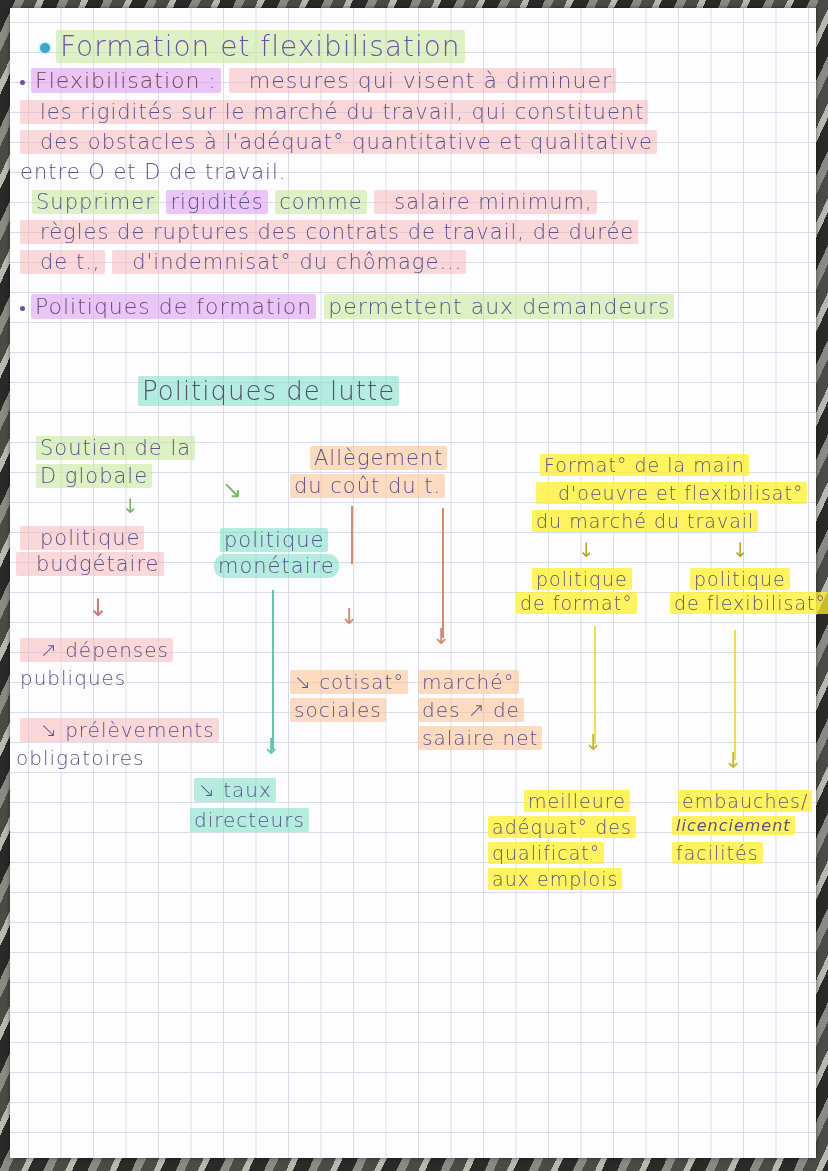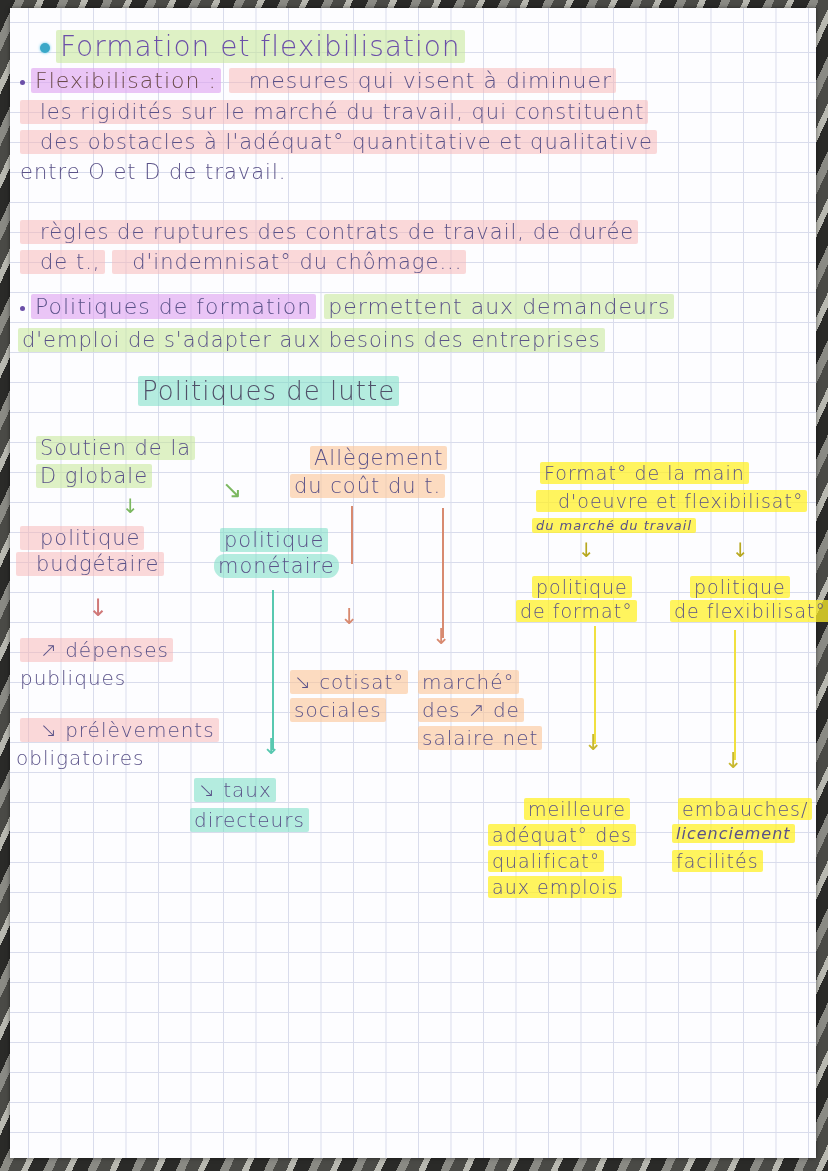--- a/index.html
+++ b/index.html
@@ -28,21 +28,21 @@
     font-family: "DejaVu Sans", sans-serif;
     font-weight:200; letter-spacing:1px;
     color:#5a5288;
   }
   .hl { padding:0 4px; border-radius:2px; }
   .hl-green  { background:rgba(196,232,150,.55); }
   .hl-purple { background:rgba(222,160,240,.6); }
   .hl-pink   { background:rgba(248,180,180,.5);padding-left:20px; }
   .hl-orange { background:rgba(252,196,150,.6); }
   .hl-teal   { background:rgba(120,222,196,.55); }
-  .hl-yellow { background:rgba(255,240,40,.75);margin-top:8px; }
+  .hl-yellow { background:rgba(255,240,40,.75); }
   .ink-purple { color:#6b4fa8; }
   .ink-brown  { color:#6a4a4a; }
   .bullet { display:inline-block; width:10px; height:10px; border-radius:50%; background:#3aa8c8; margin-right:6px; vertical-align:middle; box-shadow:0 0 3px #60c8e8;}
   .bullet-sm { display:inline-block; width:5px; height:5px; border-radius:50%; background:#6b4fa8; margin-right:6px; vertical-align:middle;}
   .vline { position:absolute; width:2px; }
   .glyph { position:absolute; font-size:20px; line-height:1; }
 </style>
 </head>
 <body>
 
@@ -55,31 +55,36 @@
   </div>
 
   <div class="txt" style="left:10px; top:60px; font-size:22px;">
     <span class="bullet-sm"></span><span class="hl hl-purple ink-brown">Flexibilisation :</span>
     <span class="hl hl-pink">mesures qui visent à diminuer</span>
   </div>
   <div class="txt hl hl-pink" style="left:10px; top:92px; font-size:21px;">les rigidités sur le marché du travail, qui constituent</div>
   <div class="txt" style="left:10px; top:122px; font-size:21px;"><span class="hl hl-pink">des obstacles à l'adéquat° quantitative et qualitative</span></div>
   <div class="txt" style="left:10px; top:152px; font-size:21px;">entre O et D de travail.</div>
 
+  <div class="txt" style="left:22px; top:182px; font-size:21px;">
+    <span class="hl hl-green">Supprimer</span>
+    <span class="hl hl-purple">rigidités</span>
+    <span class="hl hl-green">comme</span>
+    <span class="hl hl-pink">salaire minimum,</span>
+  </div>
   <div class="txt hl hl-pink" style="left:10px; top:212px; font-size:21px;">règles de ruptures des contrats de travail, de durée</div>
   <div class="txt" style="left:10px; top:242px; font-size:21px;">
     <span class="hl hl-pink">de t.,</span>
     <span class="hl hl-pink">d'indemnisat° du chômage...</span>
   </div>
 
   <div class="txt" style="left:10px; top:286px; font-size:22px;">
     <span class="bullet-sm"></span><span class="hl hl-purple">Politiques de formation</span>
     <span class="hl hl-green">permettent aux demandeurs</span>
   </div>
-  <div class="txt hl hl-green" style="left:8px; top:320px; font-size:21px;">d'emploi de s'adapter aux besoins des entreprises</div>
 
   <div class="txt hl hl-teal" style="left:128px; top:368px; font-size:26px; color:#505068;">Politiques de lutte</div>
 
   <div class="txt hl hl-green" style="left:26px; top:428px; font-size:21px;">Soutien de la</div>
   <div class="txt hl hl-green" style="left:26px; top:456px; font-size:21px;">D globale</div>
   <div class="glyph" style="left:112px; top:488px; color:#7cb860;">↓</div>
   <div class="glyph" style="left:212px; top:470px; color:#7cb860; font-size:24px;">↘</div>
 
   <div class="txt hl hl-pink" style="left:10px; top:518px; font-size:21px;">politique</div>
   <div class="txt hl hl-pink" style="left:6px; top:544px; font-size:21px;">budgétaire</div>
@@ -123,21 +128,21 @@
     <span>cotisat°</span>
   </div>
   <div class="txt hl hl-orange" style="left:280px; top:690px; font-size:20px;">sociales</div>
 
   <div class="txt hl hl-orange" style="left:408px; top:662px; font-size:20px;">marché°</div>
   <div class="txt hl hl-orange" style="left:408px; top:690px; font-size:20px;">des ↗ de</div>
   <div class="txt hl hl-orange" style="left:408px; top:718px; font-size:20px;">salaire net</div>
 
   <div class="txt hl hl-yellow" style="left:530px; top:446px; font-size:19px;">Format° de la main</div>
   <div class="txt hl hl-yellow" style="left:526px; top:474px; font-size:19px;padding-left:22px;">d'oeuvre et flexibilisat°</div>
-  <div class="txt hl hl-yellow" style="left:522px; top:502px; font-size:13px;font-style:italic;">du marché du travail</div>
+  <div class="txt hl hl-yellow" style="left:522px; top:502px; font-size:19px;">du marché du travail</div>
 
   <div class="glyph" style="left:568px; top:532px; color:#b8a820;">↓</div>
   <div class="glyph" style="left:722px; top:532px; color:#b8a820;">↓</div>
 
   <div class="txt hl hl-yellow" style="left:522px; top:560px; font-size:19px;">politique</div>
   <div class="txt hl hl-yellow" style="left:506px; top:584px; font-size:19px;">de format°</div>
   <div class="txt hl hl-yellow" style="left:680px; top:560px; font-size:19px;">politique</div>
   <div class="txt hl hl-yellow" style="left:660px; top:584px; font-size:19px;">de flexibilisat°</div>
 
   <div class="vline" style="left:584px; top:618px; height:118px; background:#f0e040;"></div>

